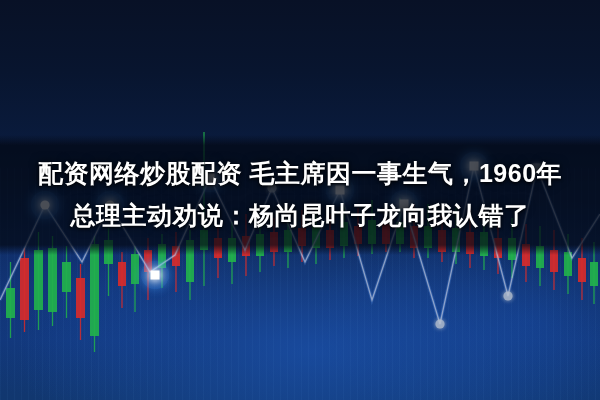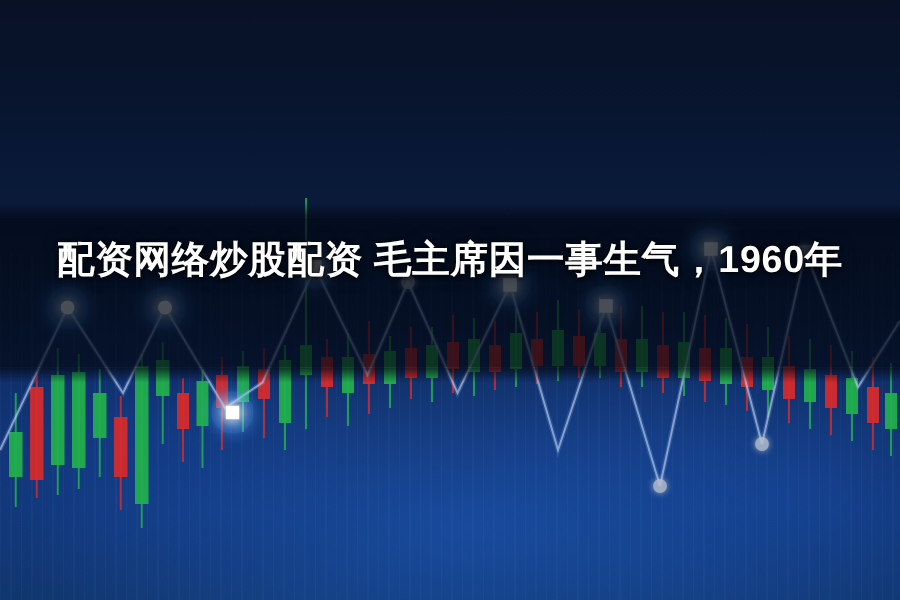--- a/index.html
+++ b/index.html
@@ -210,15 +210,16 @@
         <rect x="532.5" y="163.5" width="9" height="9" fill="#b9c2cf" opacity=".82" filter="url(#softGlow)"></rect>
         <circle cx="155" cy="275" r="14" fill="#3f9bff" opacity=".30" filter="url(#nodeGlow)"></circle>
         <rect x="150.5" y="270.5" width="9" height="9" fill="#ffffff" filter="url(#nodeGlow)" opacity="1"></rect>
       </g>
   </svg>
 
   <div class="text-band"></div>
 
   <div class="headline">
     <span class="ln">配资网络炒股配资 毛主席因一事生气，1960年</span>
+    <span class="ln">总理主动劝说：杨尚昆叶子龙向我认错了</span>
   </div>
 
 </div>
 
 </body></html>

